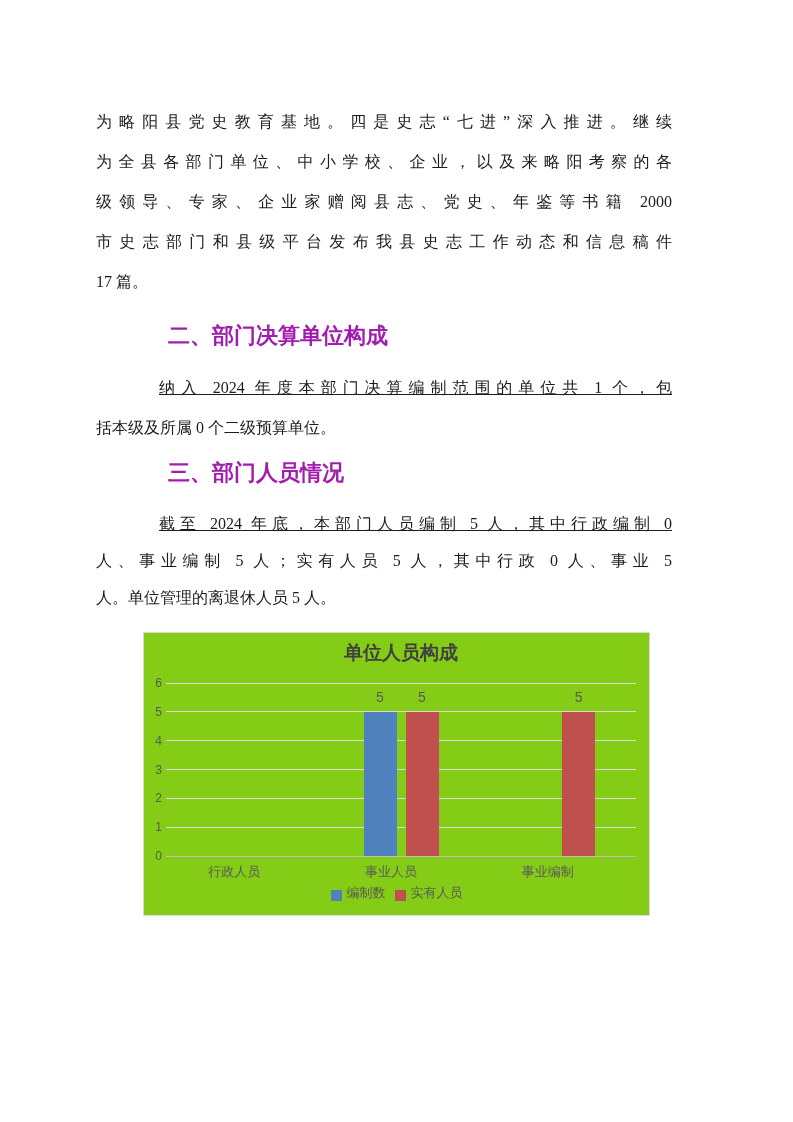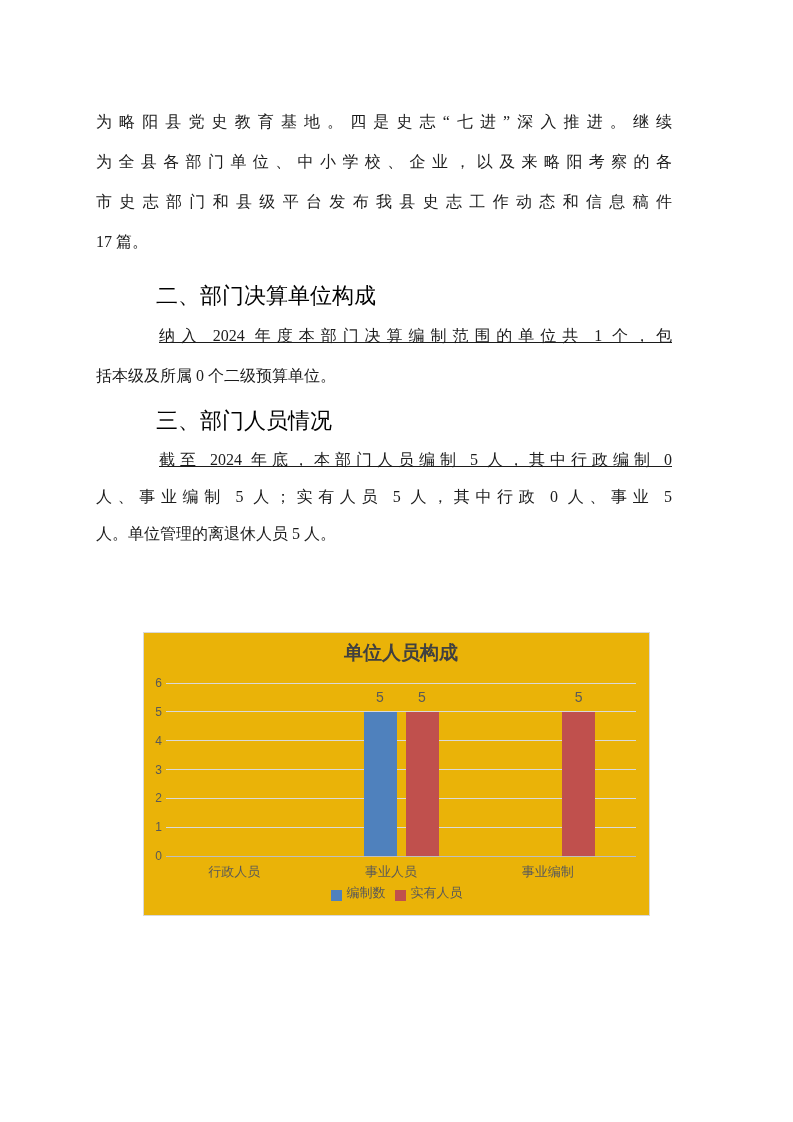--- a/index.html
+++ b/index.html
@@ -26,38 +26,38 @@
   }
   .jl{ 
     white-space:normal;
     text-align:justify;
     text-align-last:justify;
   }
   .ll{text-align:left;} 
   .ind{text-indent:63px;text-decoration:underline;} 
   .para3 .line{line-height:37px;height:37px;}
   .heading{
-    margin:0;padding:0 0 0 60px;
+    margin:12px;padding:0 0 0 60px;
     font-family:"Liberation Sans","DejaVu Sans",sans-serif;
-    font-weight:400;
+    font-weight:700;
     font-size:22px;
     line-height:40px;height:40px;
-    color:#000000;
+    color:#a21caf;
   }
   .h2{margin-top:14px;}
   .h3{margin-top:5px;}
 
   
   .chart{
     position:absolute;
     left:143px;top:632px;
     width:507px;height:284px;
     box-sizing:border-box;
     border:1px solid #d9d9d9;
-    background:#eab308;
+    background:#84cc16;
     font-family:"Liberation Sans","DejaVu Sans",sans-serif;
   }
   .chart-title{
     position:absolute;left:22px;top:7px;width:470px;
     text-align:center;
     font-size:19px;font-weight:700;color:#404040;
     line-height:26px;
   }
   .plot{
     position:absolute;left:22px;top:50px;width:470px;height:173px;
@@ -92,20 +92,21 @@
 </style>
 </head>
 <body>
 
 <div class="page">
   <div class="content">
 
     <p class="para">
       <span class="line jl">为略阳县党史教育基地。四是史志“七进”深入推进。继续</span>
       <span class="line jl">为全县各部门单位、中小学校、企业，以及来略阳考察的各</span>
+      <span class="line jl">级领导、专家、企业家赠阅县志、党史、年鉴等书籍 2000</span>
       <span class="line jl">市史志部门和县级平台发布我县史志工作动态和信息稿件</span>
       <span class="line ll">17 篇。</span>
     </p>
 
     <h3 class="heading h2">二、部门决算单位构成</h3>
 
     <p class="para">
       <span class="line jl ind">纳入 2024 年度本部门决算编制范围的单位共 1 个，包</span>
       <span class="line ll">括本级及所属 0 个二级预算单位。</span>
     </p>

